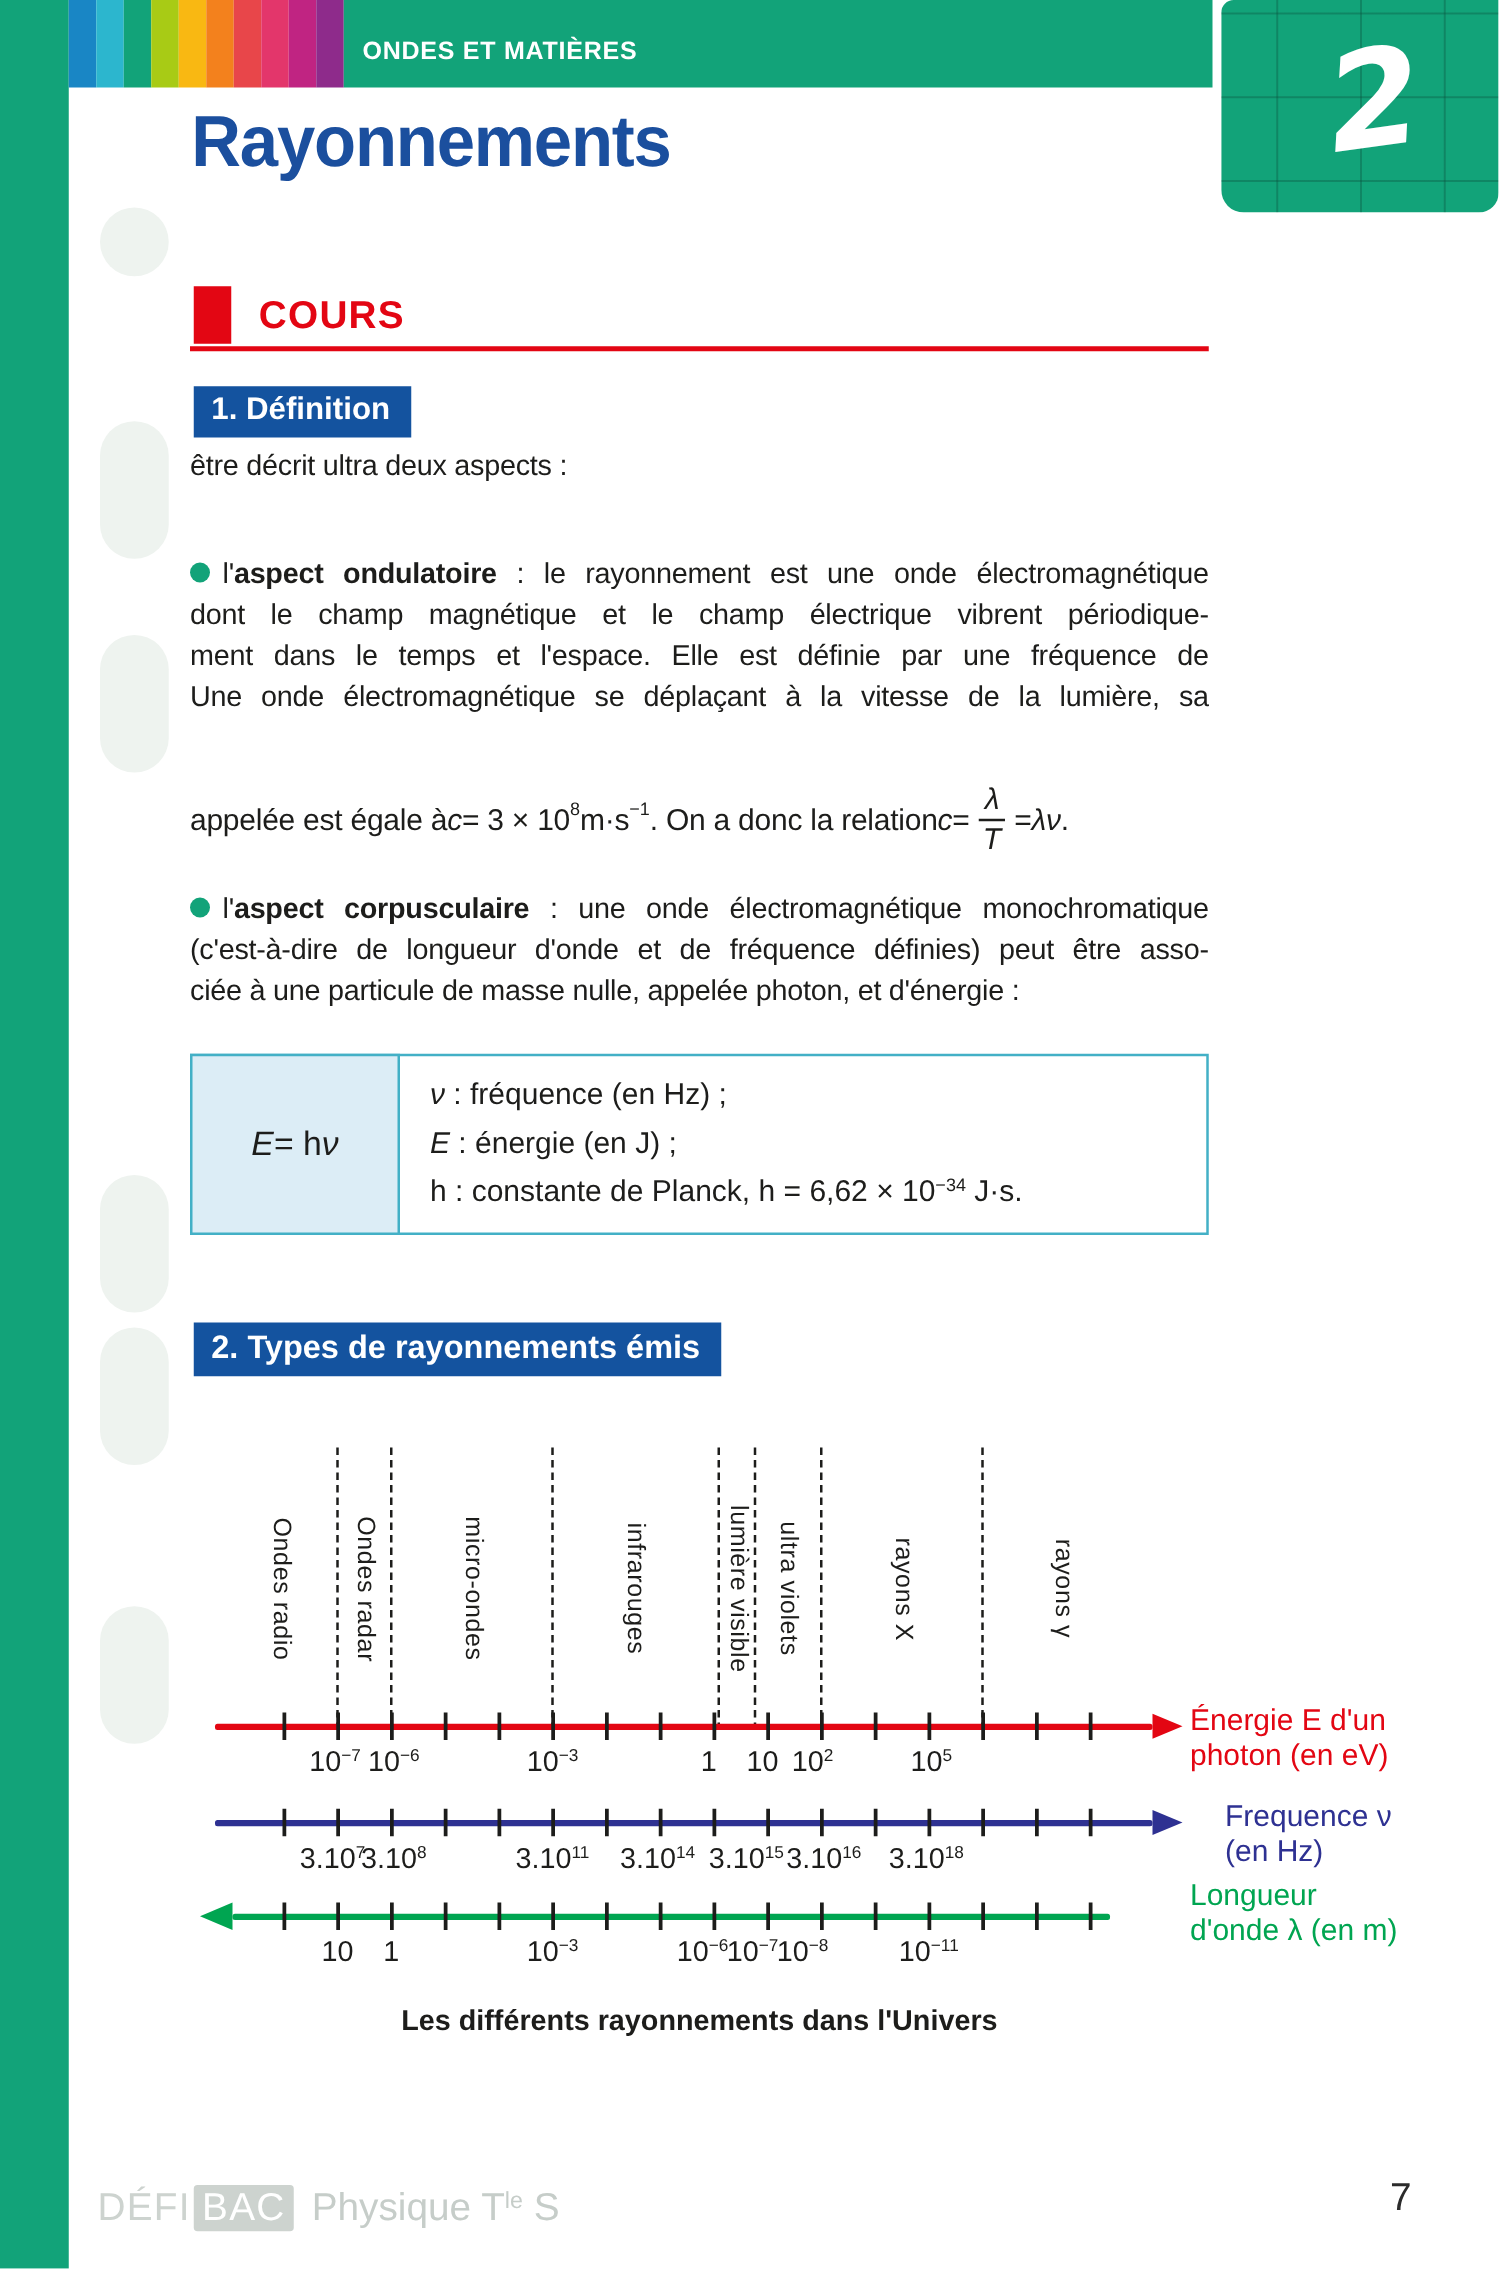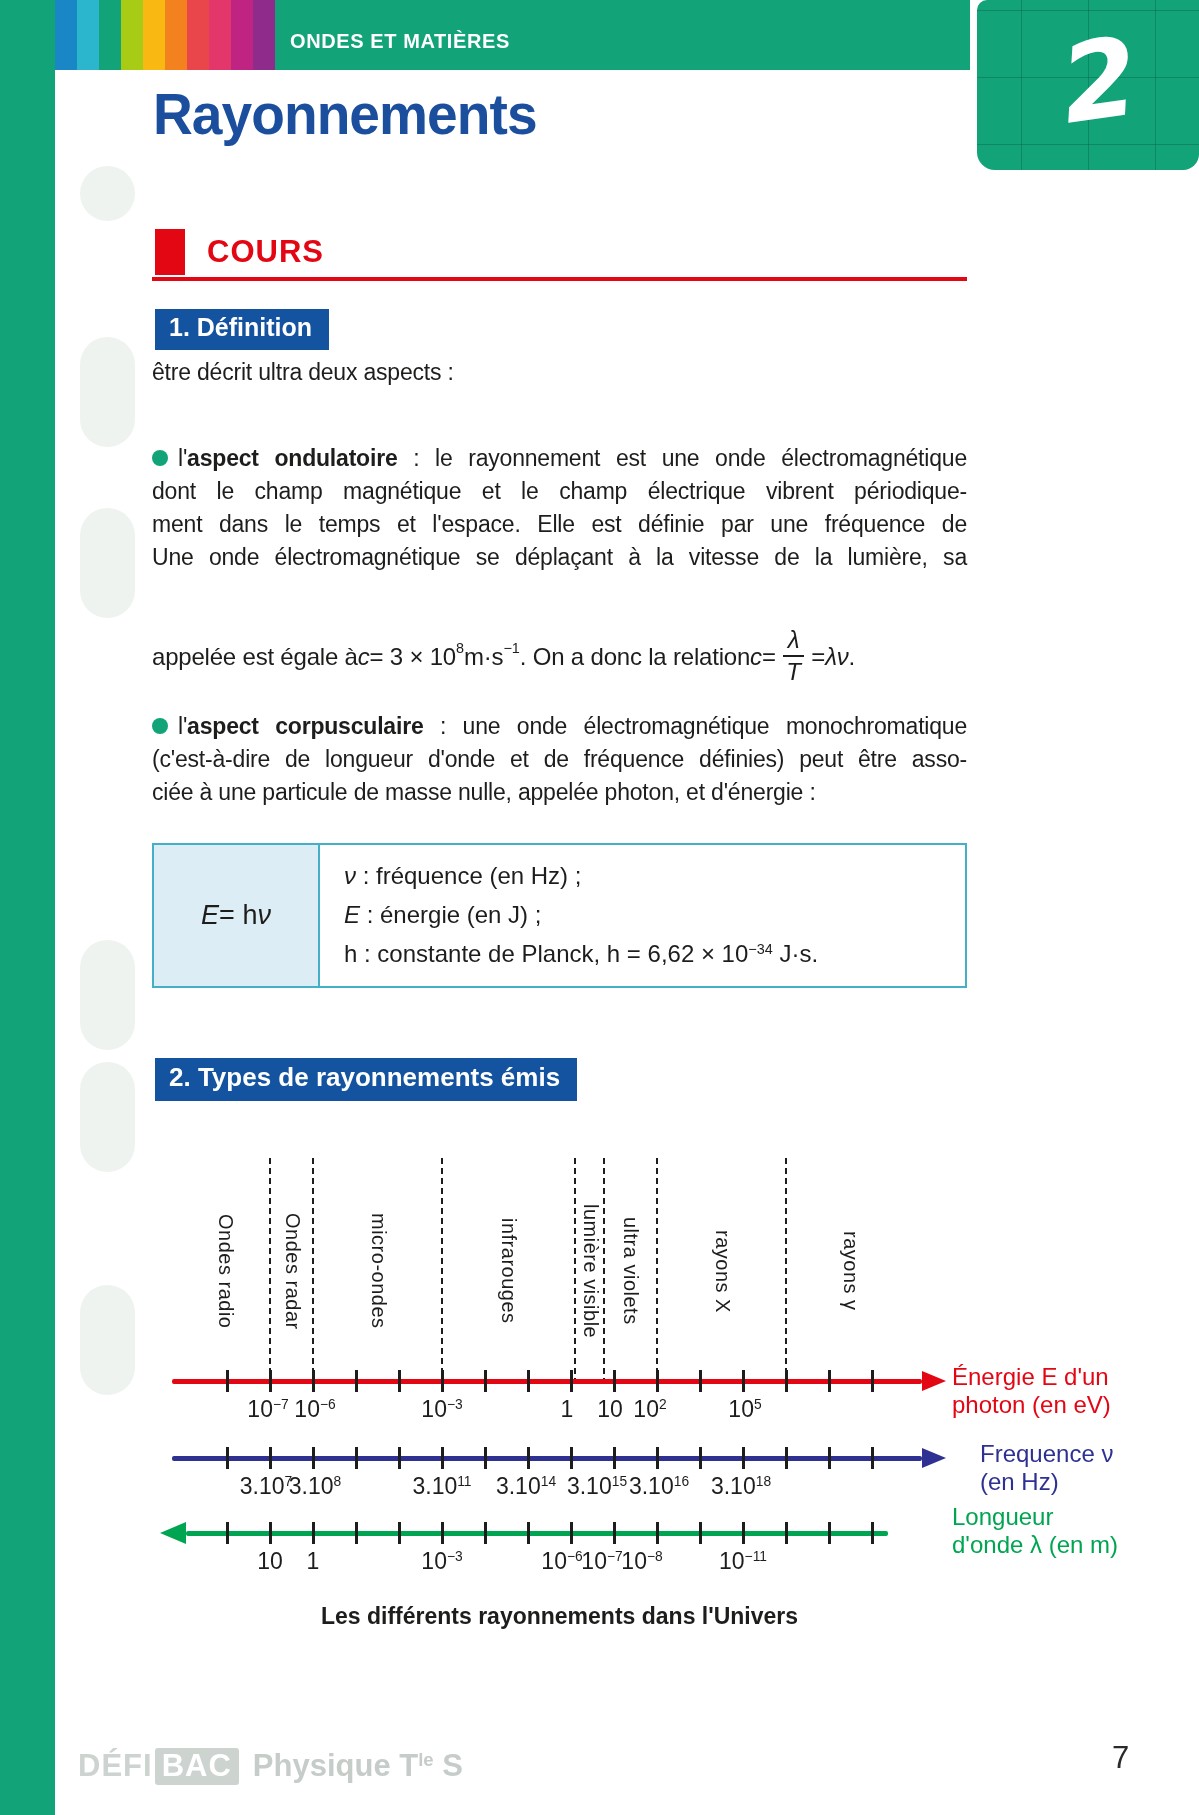--- a/index.html
+++ b/index.html
@@ -56,21 +56,21 @@
   .vlabelwrap{position:absolute;display:flex;align-items:center;width:30px;justify-content:center;}
   .vlabel{writing-mode:vertical-rl;font-size:20px;letter-spacing:.5px;white-space:nowrap;}
   .axis{position:absolute;height:4.5px;border-radius:2px;}
   .tick{position:absolute;width:2.5px;height:22px;background:#1d1d1b;}
   .alabel{position:absolute;transform:translateX(-50%);font-size:23px;white-space:nowrap;}
   .atitle{position:absolute;font-size:24px;line-height:28px;white-space:nowrap;}
   .arrow-r{position:absolute;width:0;height:0;border-top:10px solid transparent;border-bottom:10px solid transparent;}
   .arrow-l{position:absolute;width:0;height:0;border-top:11px solid transparent;border-bottom:11px solid transparent;}
   #figure-caption{left:152px;top:1603px;width:815px;text-align:center;font-size:23px;font-weight:bold;}
   
-  #brand{left:78px;top:1748px;font-size:31px;font-weight:bold;color:#cdd3cf;letter-spacing:1px;}
+  #brand{left:78px;top:1748px;font-size:31px;font-weight:normal;color:#cdd3cf;letter-spacing:1px;}
   #brand .bac{background:#cdd3cf;color:#fff;padding:0 7px 2px;border-radius:3px;margin-left:2px;}
   #brand .subject{color:#c6cdc9;margin-left:14px;letter-spacing:0;}
   #page-number{left:1112px;top:1740px;font-size:31px;color:#2b2b2b;}
 </style>
 </head>
 <body>
 
 <div id="page">
   <div class="abs" id="left-band"></div>
 

